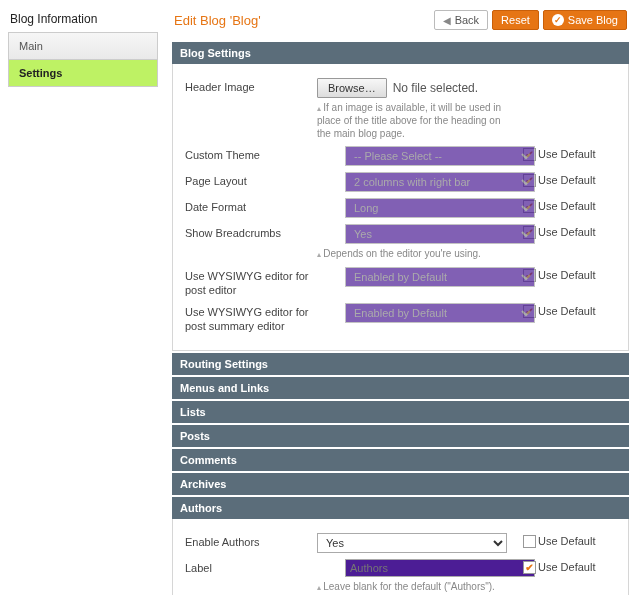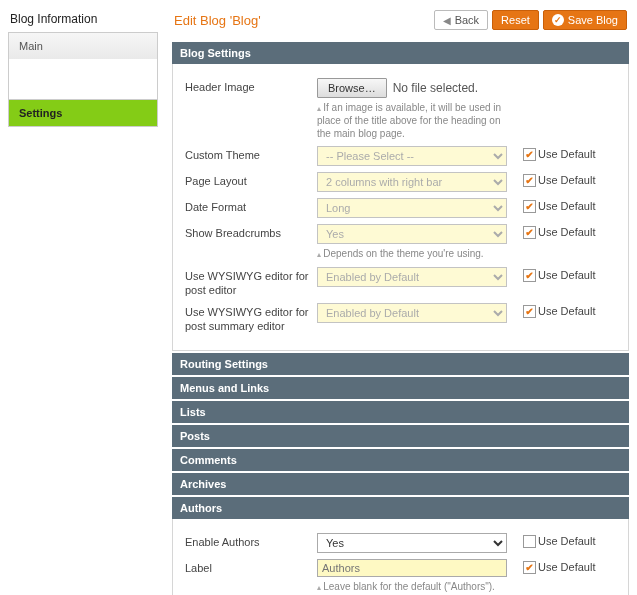--- a/index.html
+++ b/index.html
@@ -13,21 +13,21 @@
   }
   .layout { display: flex; gap: 14px; }
   .sidebar { width: 150px; flex-shrink: 0; }
   .sidebar-title { font-weight: normal; font-size: 12px; margin: 4px 0 6px 2px; color: #222; }
   .side-tabs { border: 1px solid #ccc; }
   .side-tab {
     padding: 7px 10px; font-size: 11px; cursor: pointer;
   }
   .side-tab+.side-tab { border-top: 1px solid #ccc; }
   .side-tab.inactive { background: linear-gradient(#f6f6f6,#e9e9e9); color:#555; }
-  .side-tab.active { background: #84cc16; font-weight: bold; color:#222;margin-top:40px; }
+  .side-tab.active { background: #bef264; font-weight: bold; color:#222; }
   .main { flex: 1; min-width: 0; }
   .header-row {
     display: flex; justify-content: space-between; align-items: center;
     padding: 2px 2px 6px 0; margin-bottom: 6px;
   }
   .page-title { color: #e67514; font-weight: normal; font-size: 13px; padding-left: 2px; }
   .btn-group { display: flex; gap: 4px; }
   .btn {
     display: inline-flex; align-items: center; gap: 4px;
     padding: 3px 8px; font-size: 11px; border-radius: 2px;
@@ -59,21 +59,21 @@
   .field-col { width:190px; flex-shrink:0; }
   .use-col {
     flex-shrink:0; display:flex; align-items:flex-start;
     gap:2px; padding-left:16px; padding-top:2px;
   }
   input[type=text], select {
     width:100%; font-size:11px; padding:2px 4px;
     border:1px solid #aaa; background:#fff; color:#333;
   }
   input[type=text]:disabled, select:disabled {
-    background:#fef9c3; color:#888;
+    background:#4c1d95; color:#888;margin-left:28px;
   }
   .hint { font-size:10px; color:#888; margin-top:3px; line-height:1.3; }
   .hint::before { content:"▴ "; color:#aaa; font-size:8px; }
   .browse-row { display:flex; align-items:center; gap:6px; }
   .browse-btn {
     background:linear-gradient(#f7f7f7,#ddd); border:1px solid #999;
     padding:3px 10px; font-size:11px; color:#333; cursor:pointer;
     border-radius:1px;
   }
   .browse-txt { color:#555; font-size:12px; }
@@ -157,21 +157,21 @@
         <div class="use-col">
           <span class="cb checked"></span>
           <span class="cb-label">Use Default</span>
         </div>
       </div>
 
       <div class="form-row">
         <div class="form-label">Show Breadcrumbs</div>
         <div class="field-col">
           <select disabled=""><option>Yes</option></select>
-          <div class="hint">Depends on the theme you're using.</div>
+          <div class="hint">Depends on the editor you're using.</div>
         </div>
         <div class="use-col">
           <span class="cb checked"></span>
           <span class="cb-label">Use Default</span>
         </div>
       </div>
 
       <div class="form-row">
         <div class="form-label">Use WYSIWYG editor for post editor</div>
         <div class="field-col">

